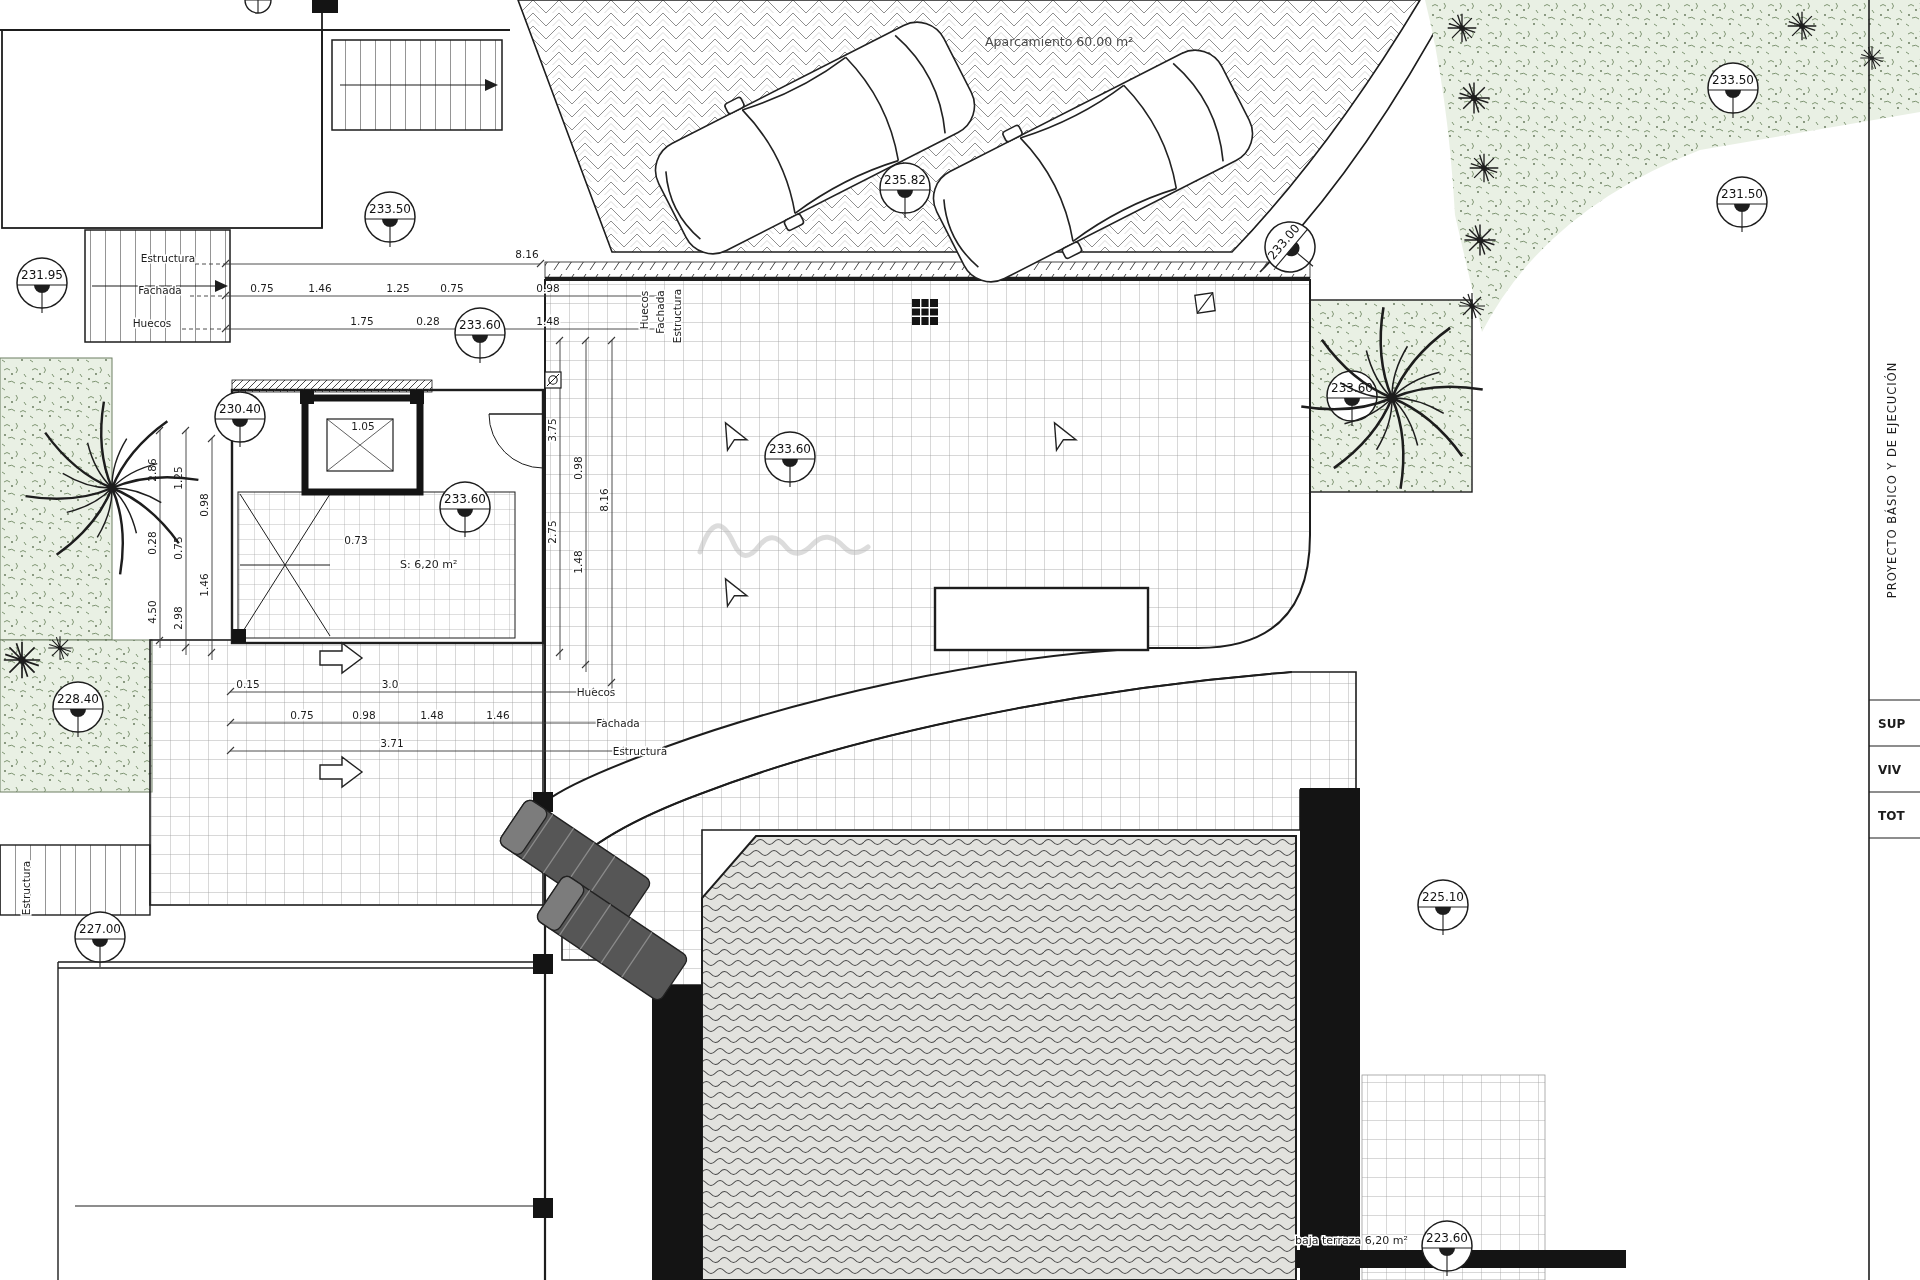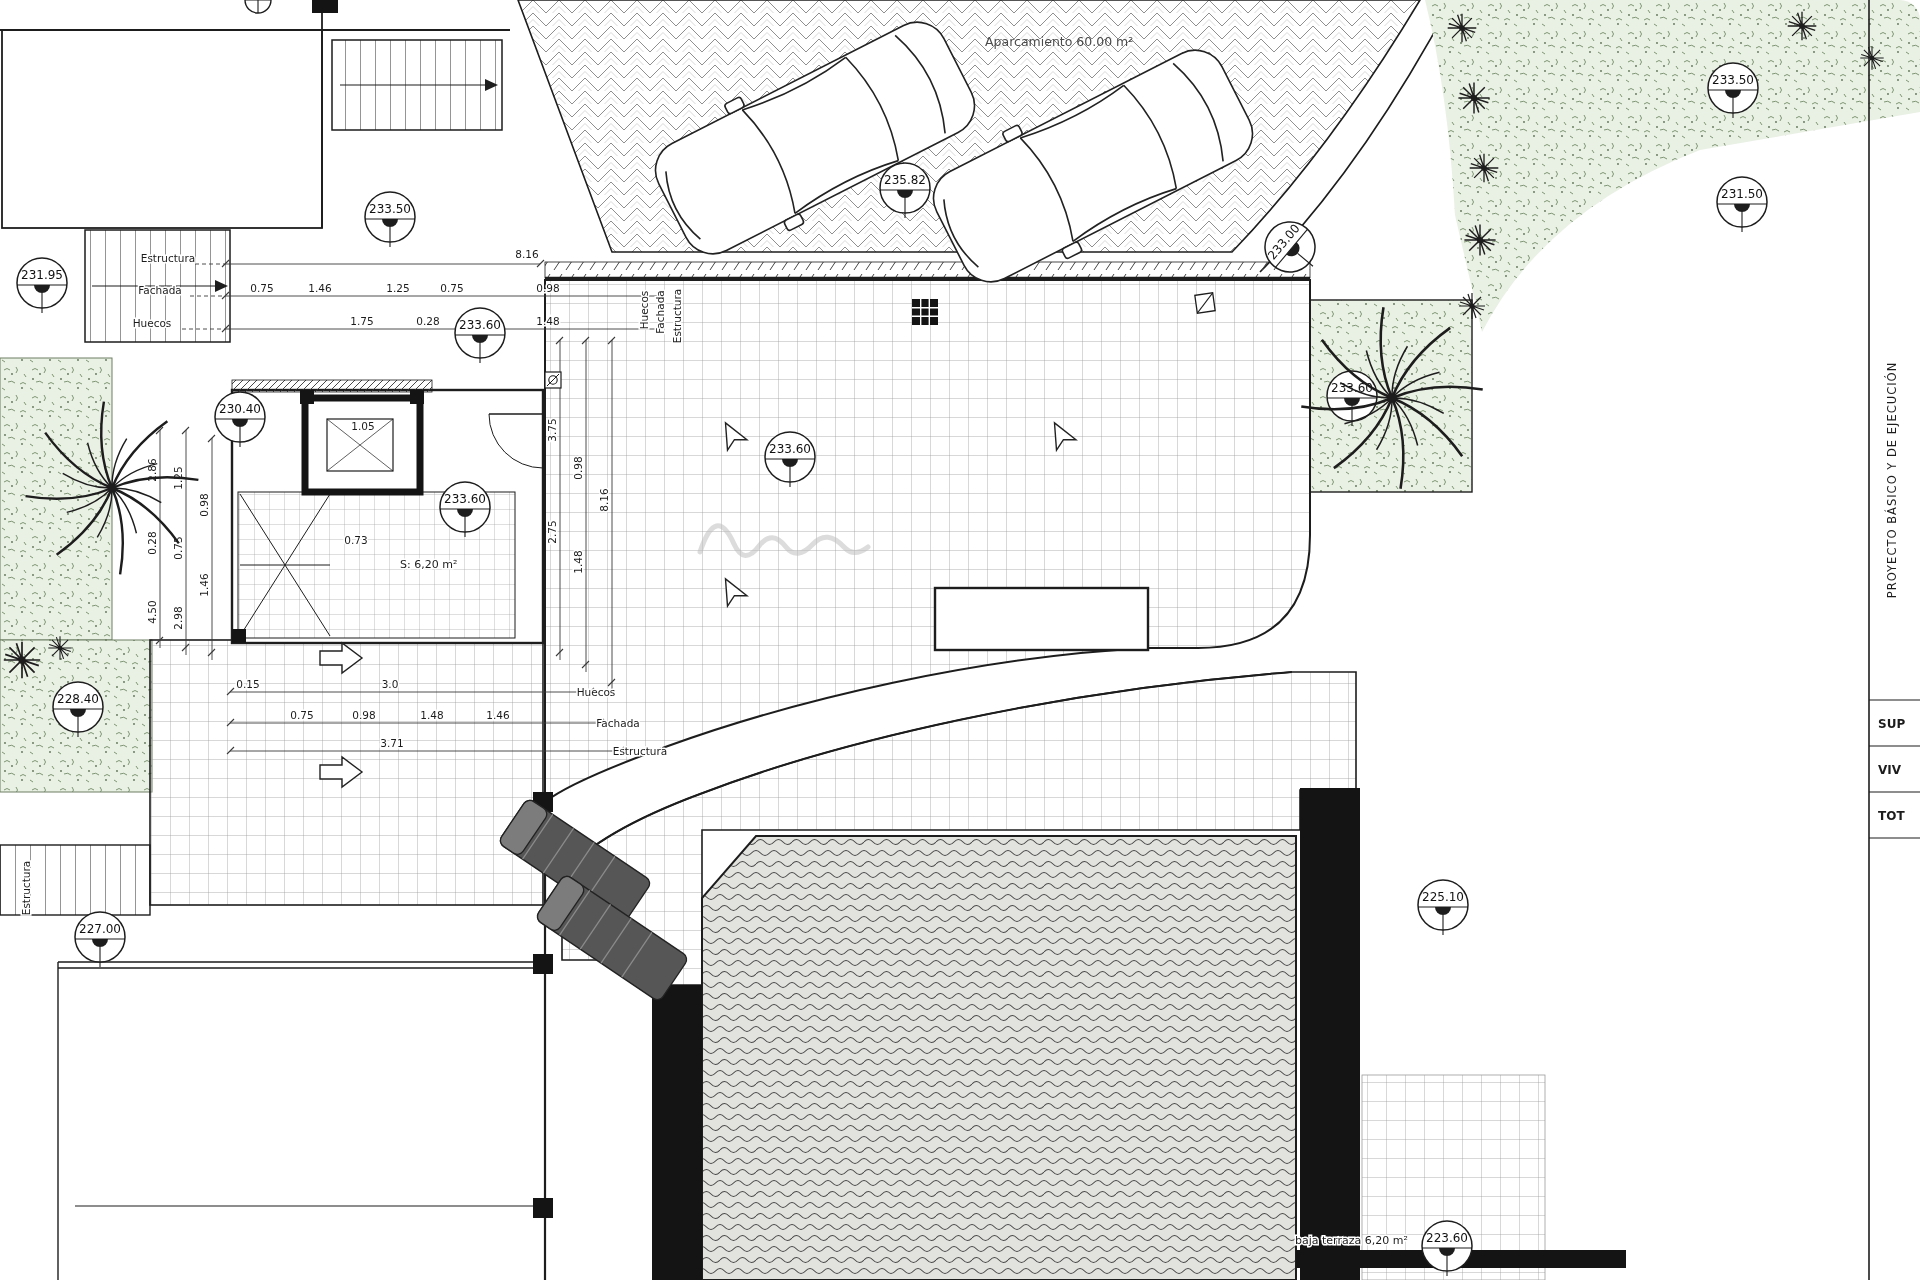--- a/index.html
+++ b/index.html
@@ -1,16 +1,16 @@
 <!DOCTYPE html>
 <html><head>
 <meta charset="utf-8">
 <style>
   html,body{margin:0;padding:0;background:#ffffff;}
-  .sheet{position:relative;width:1920px;height:1280px;background:#ffffff;overflow:hidden;border-radius:20px;}
+  .sheet{position:relative;width:1920px;height:1280px;background:#ffffff;overflow:hidden;}
   svg{display:block;}
   text{font-family:"DejaVu Sans",sans-serif;fill:#1c1c1c;}
   .dim{font-size:10.5px;text-anchor:middle;paint-order:stroke;stroke:#ffffff;stroke-width:3px;fill:#1c1c1c;}
   .mval{font-size:12px;text-anchor:middle;fill:#111;}
   .note{font-size:11px;paint-order:stroke;stroke:#ffffff;stroke-width:3px;}
   .faint{font-size:12.5px;fill:#4a4a4a;}
   .tb{font-size:12px;font-weight:bold;}
   .side{font-size:11.5px;text-anchor:middle;letter-spacing:1px;}
 </style>
 </head>

